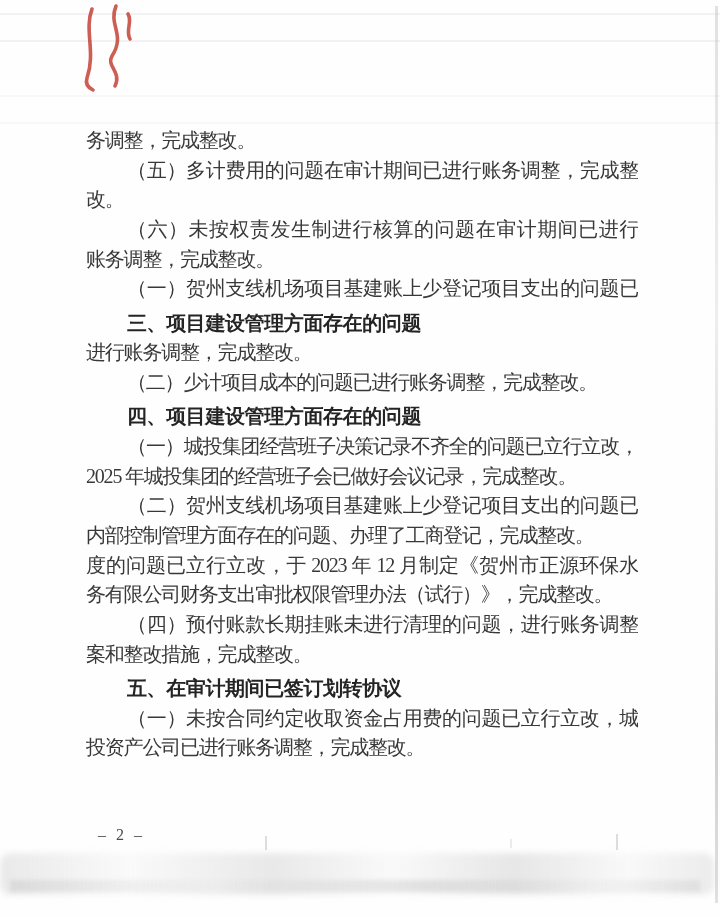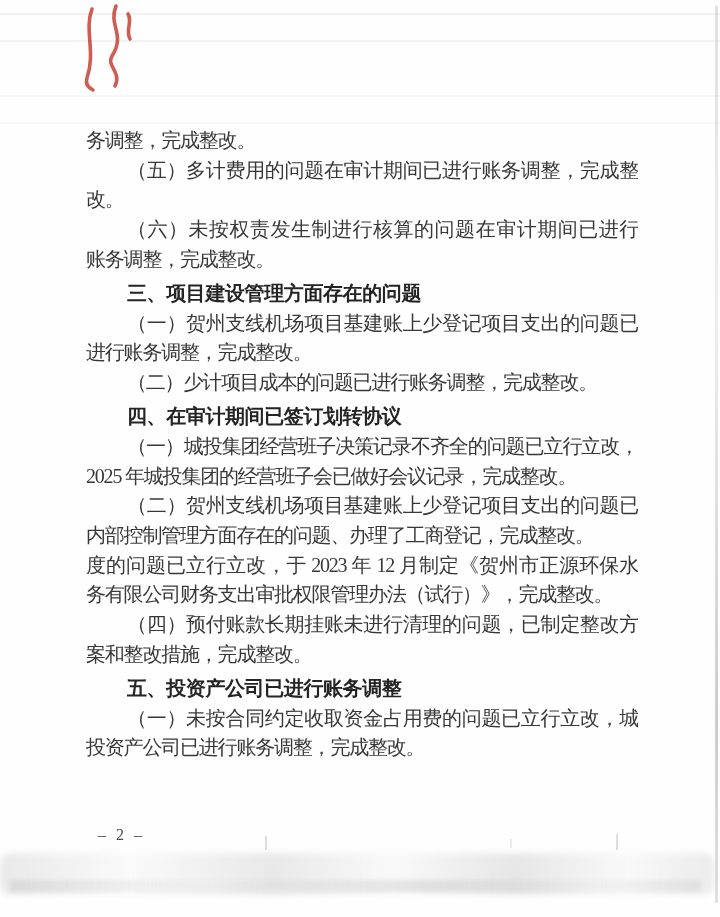--- a/index.html
+++ b/index.html
@@ -108,34 +108,34 @@
       <path d="M48,12 C53,20 45,28 50,37"></path>
     </g>
   </svg>
 
   <div class="textblock">
       <div class="line">务调整，完成整改。</div>
       <div class="line indent full">（五）多计费用的问题在审计期间已进行账务调整，完成整</div>
       <div class="line">改。</div>
       <div class="line indent full">（六）未按权责发生制进行核算的问题在审计期间已进行</div>
       <div class="line">账务调整，完成整改。</div>
+      <div class="line indent full">（一）贺州支线机场项目基建账上少登记项目支出的问题已</div>
       <div class="line heading indent">三、项目建设管理方面存在的问题</div>
-      <div class="line indent full">（一）贺州支线机场项目基建账上少登记项目支出的问题已</div>
       <div class="line">进行账务调整，完成整改。</div>
       <div class="line indent">（二）少计项目成本的问题已进行账务调整，完成整改。</div>
-      <div class="line heading indent">四、在审计期间已签订划转协议</div>
+      <div class="line heading indent">四、项目建设管理方面存在的问题</div>
       <div class="line indent full">（一）城投集团经营班子决策记录不齐全的问题已立行立改，</div>
       <div class="line">2025 年城投集团的经营班子会已做好会议记录，完成整改。</div>
       <div class="line indent full">（二）贺州支线机场项目基建账上少登记项目支出的问题已</div>
       <div class="line">内部控制管理方面存在的问题、办理了工商登记，完成整改。</div>
       <div class="line full">度的问题已立行立改，于 2023 年 12 月制定《贺州市正源环保水</div>
       <div class="line">务有限公司财务支出审批权限管理办法（试行）》，完成整改。</div>
-      <div class="line indent full">（四）预付账款长期挂账未进行清理的问题，已制定整改方</div>
+      <div class="line indent full">（四）预付账款长期挂账未进行清理的问题，进行账务调整</div>
       <div class="line">案和整改措施，完成整改。</div>
-      <div class="line heading indent">五、投资产公司已进行账务调整</div>
+      <div class="line heading indent">五、在审计期间已签订划转协议</div>
       <div class="line indent full">（一）未按合同约定收取资金占用费的问题已立行立改，城</div>
       <div class="line">投资产公司已进行账务调整，完成整改。</div>
     </div>
 
   <div class="footer-pageno">– 2 –</div>
 
   <div class="noise-band"></div>
   <div class="noise-band2"></div>
   <div class="tick" style="left:265px;top:836px;height:14px"></div>
   <div class="tick" style="left:510px;top:839px;height:9px;opacity:.6"></div>

